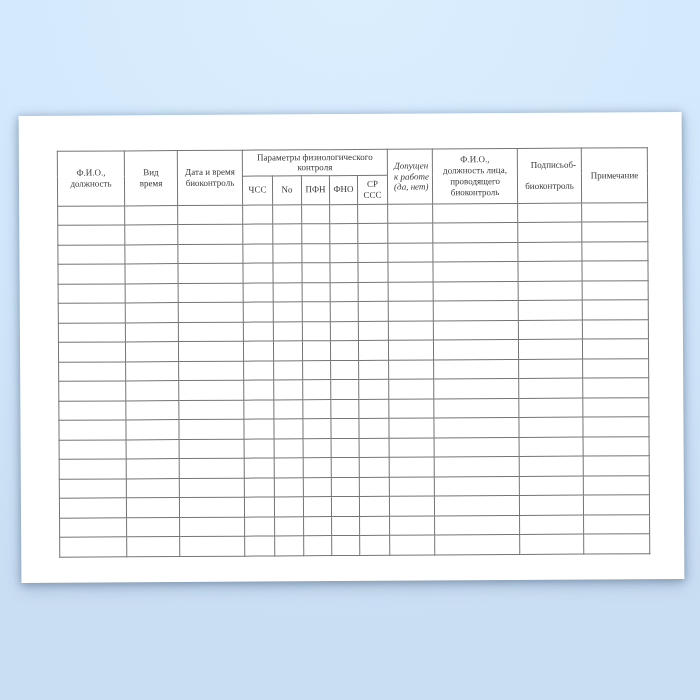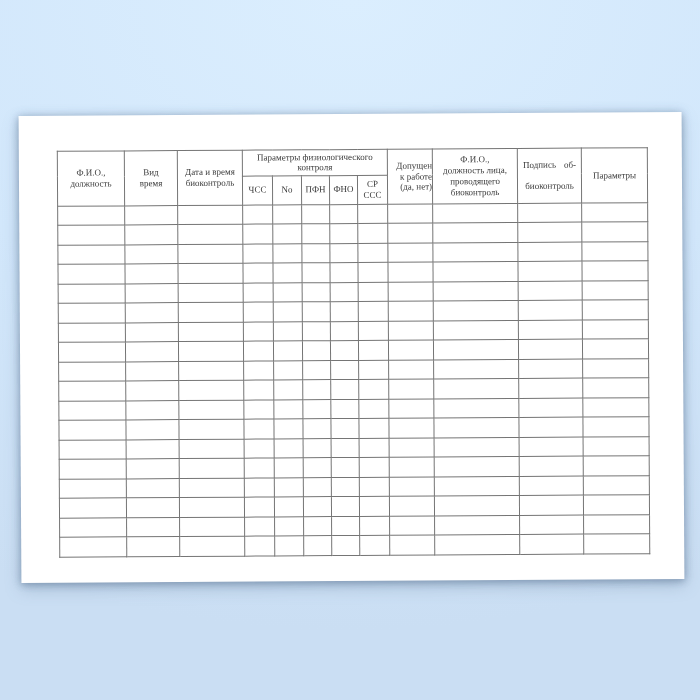--- a/index.html
+++ b/index.html
@@ -43,23 +43,23 @@
     white-space:pre-line;
     overflow:hidden;
   }
   col.c1{width:67px}  col.c2{width:53px}  col.c3{width:65px}
   col.c4{width:30px}  col.c5{width:29px}  col.c6{width:28px}
   col.c7{width:28px}  col.c8{width:30px}  col.c9{width:45px}
   col.c10{width:85px} col.c11{width:64px} col.c12{width:66px}
   tr.h1 th{height:21px}
   tr.h2 th{height:24px}
   th.group{line-height:1.15;}
-  th.admitted{text-align:right;padding-left:6px;}
+  th.admitted{text-align:left;padding-left:6px;font-style:italic;}
   th.sig{padding:0 5px;}
-  th.sig .sigline1{display:flex;justify-content:space-between;}
+  th.sig .sigline1{display:flex;justify-content:flex-end;}
   tbody td{height:18.5px;}
 </style>
 </head>
 <body>
 
 <div class="backdrop">
   <div class="page">
     <table class="journal">
       <colgroup>
         <col class="c1">
@@ -89,21 +89,21 @@
 к работе
 (да, нет)</th>
           <th rowspan="2">Ф.И.О.,
 должность лица,
 проводящего
 биоконтроль</th>
           <th rowspan="2" class="sig">
             <div class="sigline1"><span>Подпись</span><span>об-</span></div>
             <div>биоконтроль</div>
           </th>
-          <th rowspan="2">Параметры</th>
+          <th rowspan="2">Примечание</th>
         </tr>
         <tr class="h2">
           <th>ЧСС</th>
           <th>No</th>
           <th>ПФН</th>
           <th>ФНО</th>
           <th>СР
 ССС</th>
         </tr>
       </thead>

